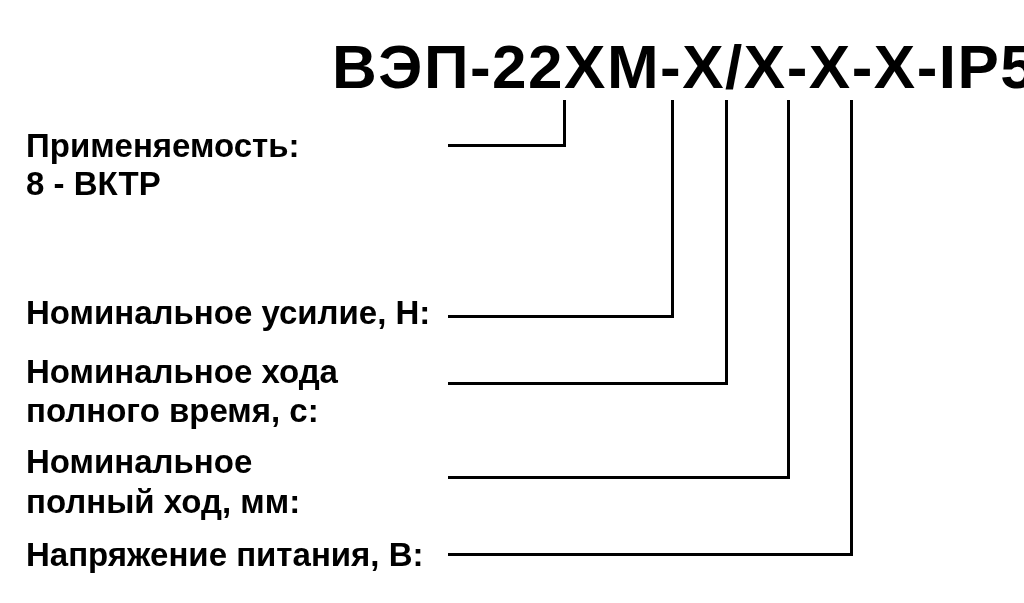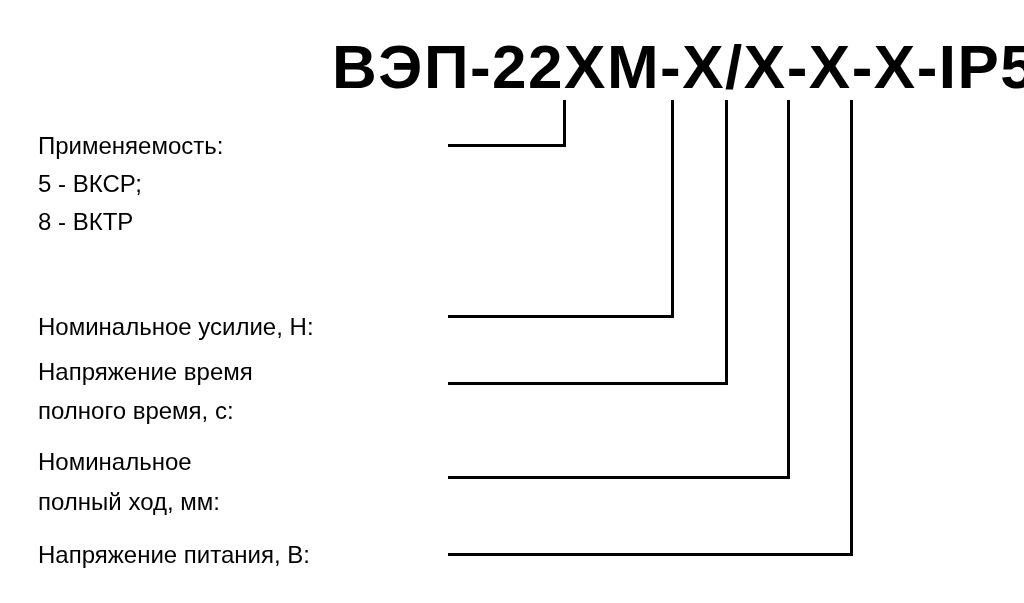--- a/index.html
+++ b/index.html
@@ -22,28 +22,27 @@
     top: 36px;
     font-size: 62px;
     line-height: 62px;
     font-weight: 700;
     letter-spacing: 1.5px;
     white-space: nowrap;
   }
   .label {
     position: absolute;
     left: 26px;
-    font-size: 24px;
-    font-weight: 400;
+    font-size: 33px;
+    font-weight: 700;
     line-height: 38px;
     white-space: nowrap;
-    margin-left: 12px;
   }
   .label-applicability       { top: 127px; }
-  .label-force               { top: 308px; }
+  .label-force               { top: 294px; }
   .label-time                { top: 352px; line-height: 39px; }
   .label-stroke              { top: 442px; line-height: 40px; }
   .label-voltage             { top: 536px; }
   .vline {
     position: absolute;
     width: 3px;
     background: #000000;
   }
   .hline {
     position: absolute;
@@ -64,28 +63,27 @@
 </style>
 </head>
 <body>
 
 <div class="canvas">
 
   <div class="code-title">ВЭП-22ХМ-Х/Х-Х-Х-IP54</div>
 
   <div class="label label-applicability">
     <div>Применяемость:</div>
-    <div>5 - ВКСР;</div>
     <div>8 - ВКТР</div>
   </div>
 
   <div class="label label-force">Номинальное усилие, Н:</div>
 
   <div class="label label-time">
-    <div>Напряжение время</div>
+    <div>Номинальное хода</div>
     <div>полного время, с:</div>
   </div>
 
   <div class="label label-voltage">Напряжение питания, В:</div>
 
   <div class="label label-stroke">
     <div>Номинальное</div>
     <div>полный ход, мм:</div>
   </div>
 

